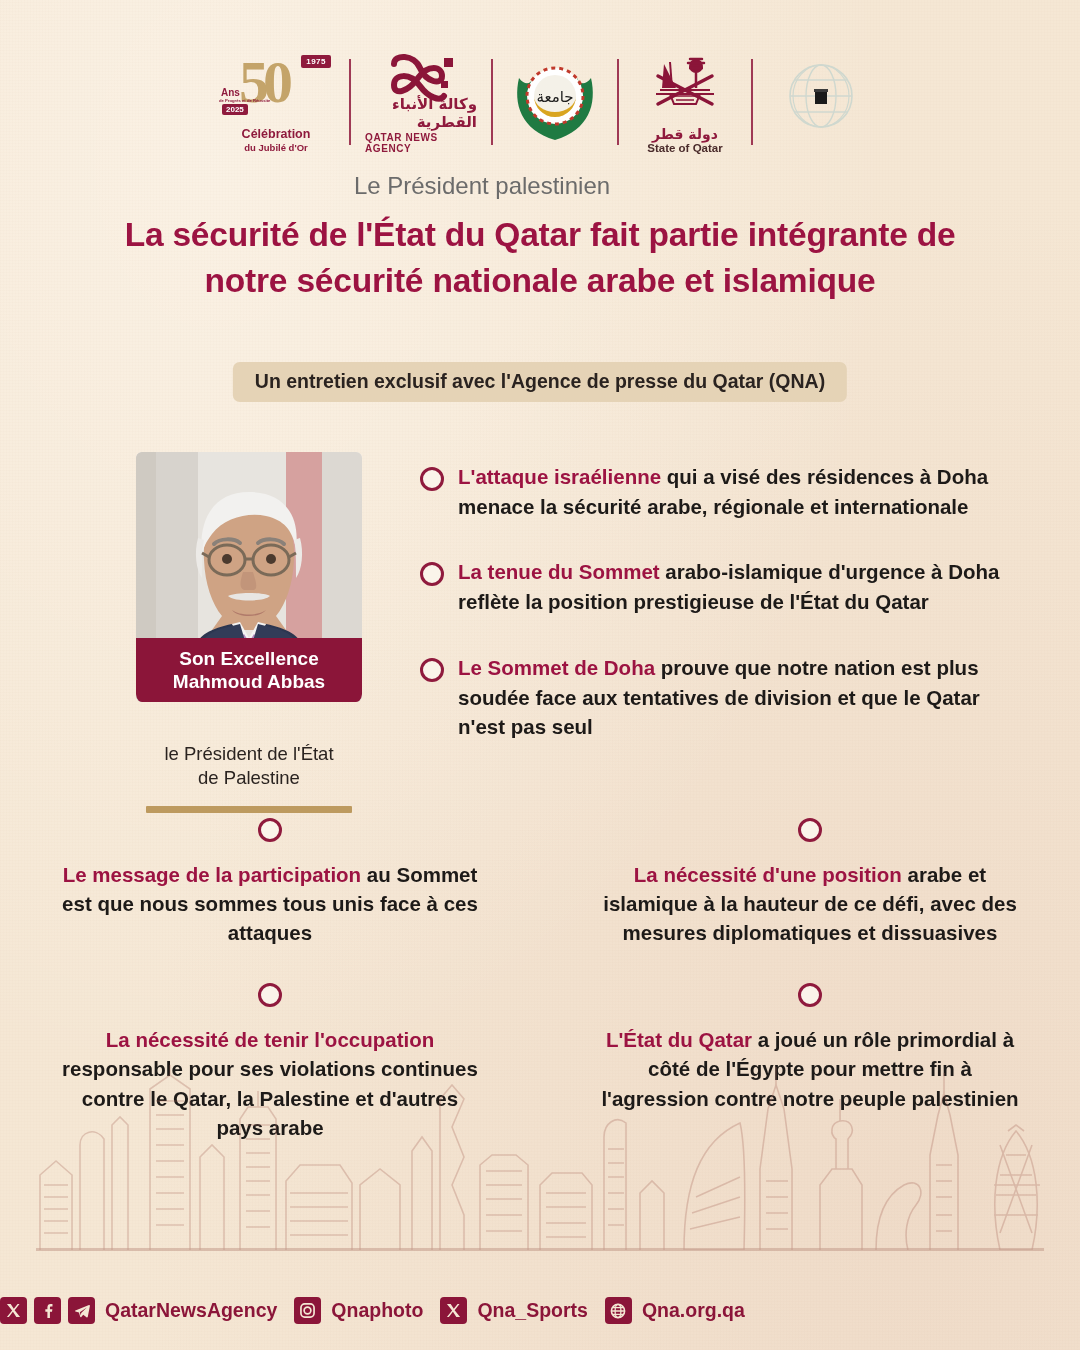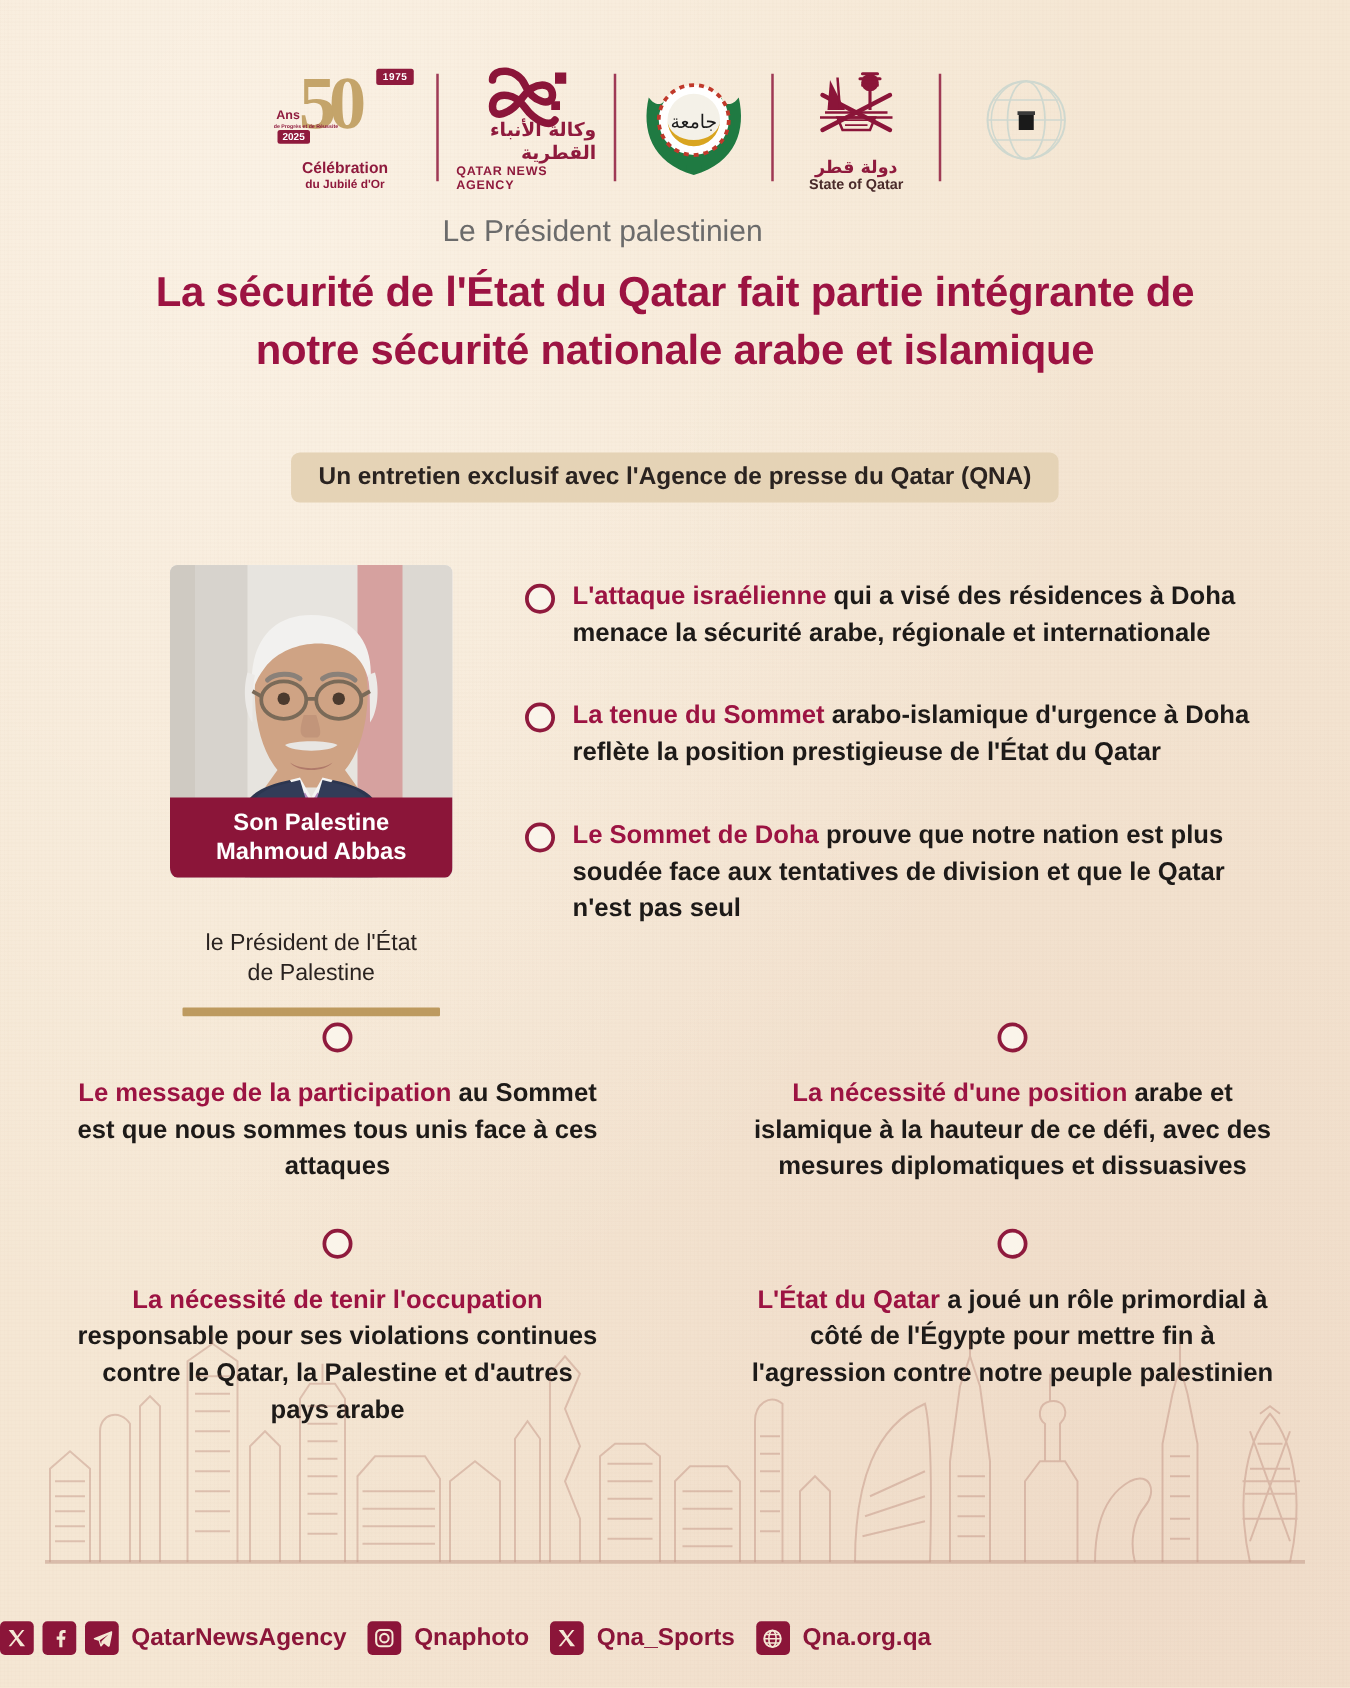--- a/index.html
+++ b/index.html
@@ -239,21 +239,21 @@
           <path d="M86 164 L140 164 L150 178 L76 178 Z" fill="#cfa384"></path>
           <path d="M60 250 L60 196 C60 184, 76 176, 96 172 L113 200 L130 172 C150 176, 166 184, 166 196 L166 250 Z" fill="#2c3650"></path>
           <path d="M96 172 L113 200 L130 172 L122 170 L113 186 L104 170 Z" fill="#f4f4f3"></path>
           <path d="M109 192 C104 206, 104 228, 108 248 L122 248 C126 228, 126 206, 120 192 Z" fill="#b08bbd"></path>
           <path d="M104 186 L113 200 L122 186 L118 182 L113 190 L108 182 Z" fill="#b08bbd"></path>
           <path d="M88 176 L104 172 L113 202 L96 250 L64 250 L64 198 C64 186, 76 179, 88 176 Z" fill="#323c58"></path>
           <path d="M138 176 L122 172 L113 202 L130 250 L162 250 L162 198 C162 186, 150 179, 138 176 Z" fill="#323c58"></path>
         </g>
       </svg>
       <div class="namebar">
-        <div>Son Palestine</div>
+        <div>Son Excellence</div>
         <div>Mahmoud Abbas</div>
       </div>
     </div>
     <div class="role">
       <div>le Président de l'État</div>
       <div>de Palestine</div>
     </div>
     <div class="gold-rule"></div>
   </div>
 

